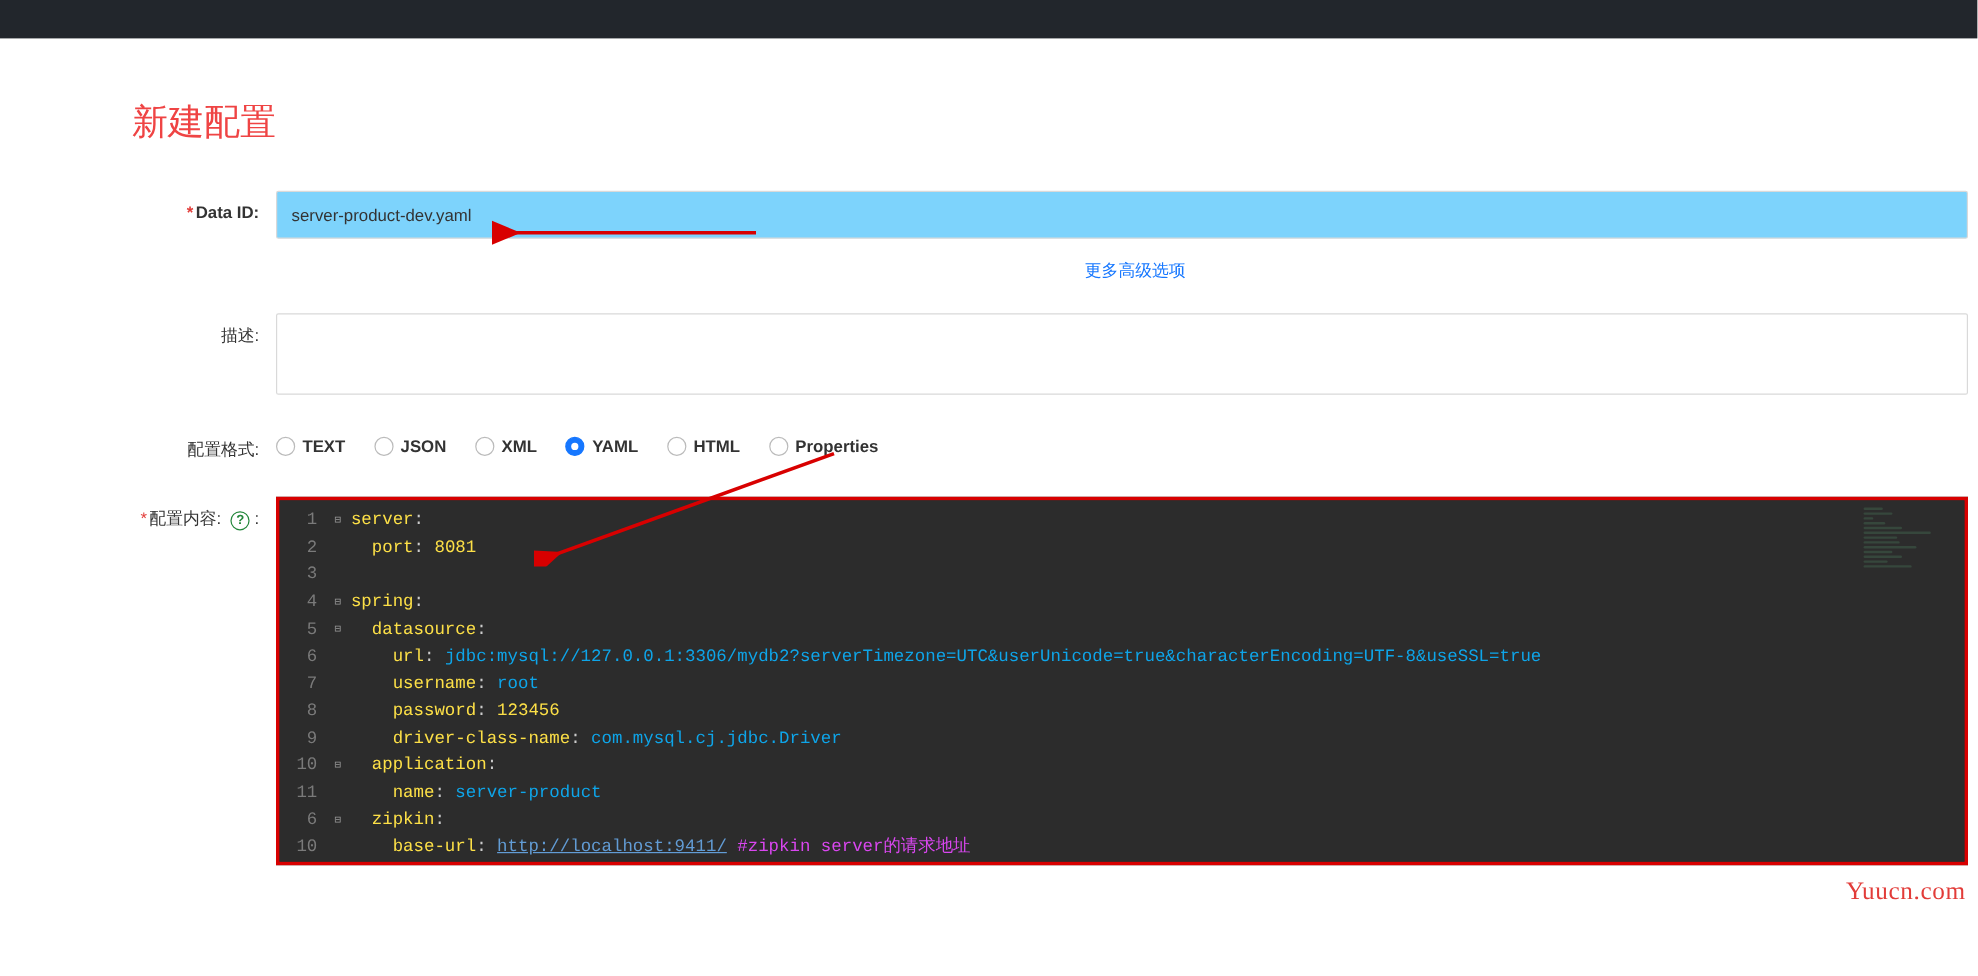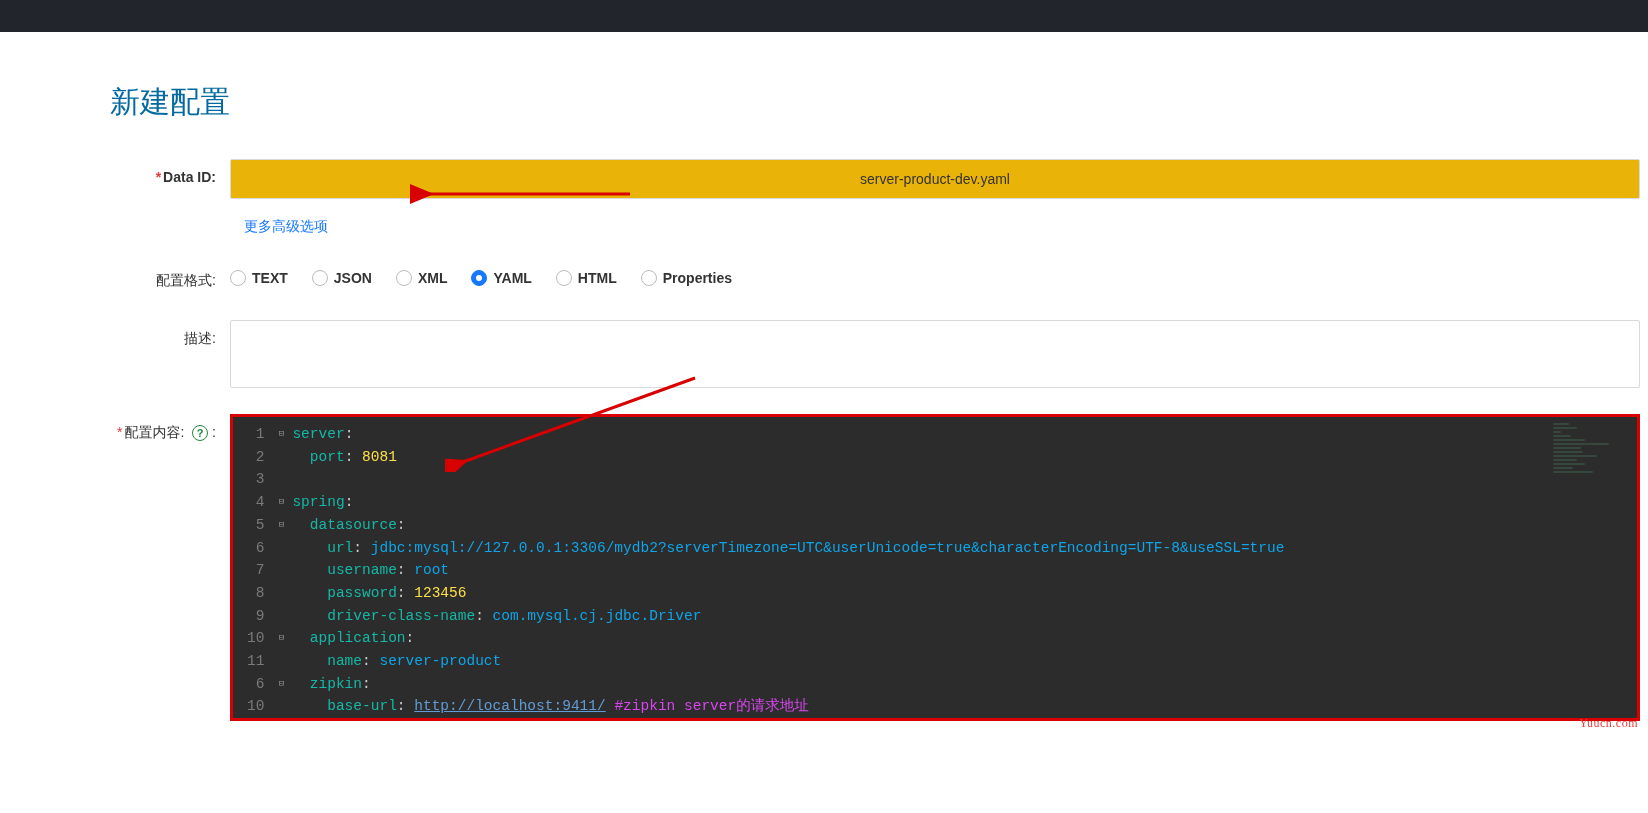--- a/index.html
+++ b/index.html
@@ -1,49 +1,49 @@
 <!DOCTYPE html>
 <html><head>
 <meta charset="utf-8">
 <style>
   * { box-sizing: border-box; margin: 0; padding: 0; }
   html, body { width: 1648px; height: 813px; font-family: "Helvetica Neue", Arial, "PingFang SC", "Microsoft YaHei", sans-serif; background: #fff; color: #333; overflow: hidden; }
   .topbar { height: 32px; background: #22262c; width: 100%; }
   .page { padding: 0 0 0 110px; position: relative; }
-  .page-title { font-size: 30px; font-weight: 400; color: #0369a1; margin-top: 50px; margin-bottom: 36px; }
+  .page-title { font-size: 30px; font-weight: 400; color: #ef4444; margin-top: 50px; margin-bottom: 36px; }
   .form-row { display: flex; align-items: flex-start; margin-bottom: 22px; }
   .label-col { width: 120px; text-align: right; padding-right: 14px; font-size: 14px; color: #333; padding-top: 10px; font-weight: 600;}
   .label-col .req { color: #e23c39; margin-right: 2px; }
   .field-col { flex: 1; min-width: 0; }
-  .text-input { width: 1410px; height: 40px; border: 1px solid #d9d9d9; border-radius: 2px; padding: 0 12px; font-size: 14px; color: #333; background: #eab308; text-align: center; }
+  .text-input { width: 1410px; height: 40px; border: 1px solid #d9d9d9; border-radius: 2px; padding: 0 12px; font-size: 14px; color: #333; background: #7dd3fc; }
   .text-input::placeholder { color: #888; }
   .textarea-input { width: 1410px; height: 68px; border: 1px solid #d9d9d9; border-radius: 2px; padding: 8px 12px; font-size: 14px; resize: none; }
   .adv-link { color: #1677ff; font-size: 14px; cursor: pointer; }
-  .adv-row { margin-left: 134px; margin-top: -4px; margin-bottom: 26px; }
+  .adv-row { margin-left: 134px; margin-top: -4px; margin-bottom: 26px; text-align: center; }
   .radio-group { display: flex; align-items: center; gap: 24px; padding-top: 8px; }
   .radio-item { display: flex; align-items: center; gap: 6px; font-size: 14px; font-weight: 600; cursor: pointer; }
   .radio-circle { width: 16px; height: 16px; border-radius: 50%; border: 1px solid #bbb; display: inline-block; position: relative; background: #fff; }
   .radio-circle.selected { border-color: #1677ff; background: #1677ff; }
   .radio-circle.selected::after { content: ""; position: absolute; width: 6px; height: 6px; background: #fff; border-radius: 50%; top: 4px; left: 4px; }
   .help-icon { display: inline-flex; width: 16px; height: 16px; border: 1.5px solid #22863a; color: #22863a; border-radius: 50%; align-items: center; justify-content: center; font-size: 11px; font-weight: 700; margin-left: 4px; }
   .editor-wrap { width: 1410px; border: 3px solid #d80000; background: #2c2c2c; position: relative; }
   .editor { display: flex; font-family: Consolas, "Courier New", monospace; font-size: 14.5px; line-height: 22.7px; background: #2c2c2c; color: #ccc; padding-top: 6px; min-height: 290px; position: relative;}
   .gutter { text-align: right; color: #7a7a7a; padding: 0 10px 0 14px; user-select: none; }
   .fold-col { width: 14px; color: #999; text-align: center; user-select: none;}
   .fold-col .f { font-size: 9px; display: block; height: 22.7px; line-height: 22.7px;}
   .code-col { white-space: pre; padding-left: 4px; }
-  .tk-key { color: #14b8a6; text-align: right; }
+  .tk-key { color: #fde047; text-align: right; }
   .tk-colon { color: #ccc; }
   .tk-str { color: #0ea5e9; text-align: center; }
   .tk-num { color: #fde047; }
   .tk-com { color: #d946ef; }
   .tk-link { color: #629cd5; text-decoration: underline; }
   .minimap { position: absolute; right: 4px; top: 6px; width: 80px; height: 60px; opacity: .35; }
   .minimap .mline { height: 2px; background: #4a7a5a; margin-bottom: 2px; border-radius:1px;}
-  .watermark { position: absolute; right: 10px; bottom: 82px; color: #e23c39; font-size: 12px; font-family: Georgia, serif; letter-spacing: .5px;}
+  .watermark { position: absolute; right: 10px; bottom: 58px; color: #e23c39; font-size: 21px; font-family: Georgia, serif; letter-spacing: .5px;}
   .arrow { position: absolute; pointer-events: none; }
 </style>
 </head>
 <body>
 
 <div class="topbar"></div>
 
 <div class="page">
   <h1 class="page-title">新建配置</h1>
 
@@ -52,20 +52,27 @@
       <span class="req">*</span><span>Data ID:</span>
     </div>
     <div class="field-col">
       <input class="text-input" value="server-product-dev.yaml" style="">
     </div>
   </div>
 
 
   <div class="adv-row">
     <a class="adv-link">更多高级选项</a>
+  </div>
+
+  <div class="form-row">
+    <div class="label-col" style="font-weight:400;">描述:</div>
+    <div class="field-col">
+      <textarea class="textarea-input" style=""></textarea>
+    </div>
   </div>
 
   <div class="form-row" style="margin-bottom:30px;">
     <div class="label-col" style="font-weight:400;">配置格式:</div>
     <div class="field-col">
       <div class="radio-group" id="radio-group">
           <label class="radio-item">
             <span class="radio-circle"></span>
             <span>TEXT</span>
           </label>
@@ -83,27 +90,20 @@
           </label>
           <label class="radio-item">
             <span class="radio-circle"></span>
             <span>HTML</span>
           </label>
           <label class="radio-item">
             <span class="radio-circle"></span>
             <span>Properties</span>
           </label>
         </div>
-    </div>
-  </div>
-
-  <div class="form-row">
-    <div class="label-col" style="font-weight:400;">描述:</div>
-    <div class="field-col">
-      <textarea class="textarea-input" style=""></textarea>
     </div>
   </div>
 
   <div class="form-row">
     <div class="label-col" style="font-weight:400; white-space:nowrap;">
       <span class="req">*</span><span>配置内容:</span>
       <span class="help-icon">?</span>
       <span>:</span>
     </div>
     <div class="field-col">

